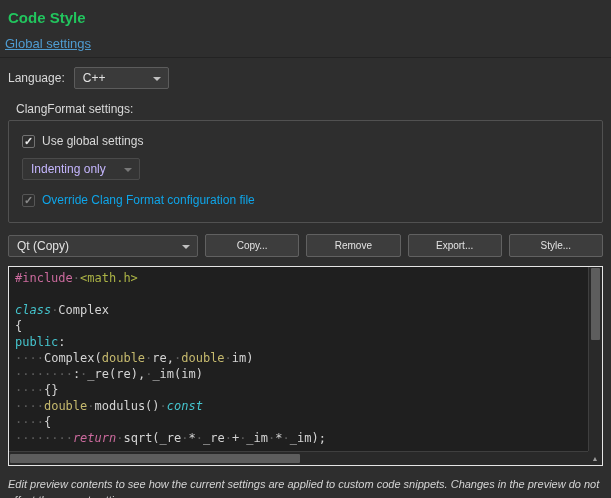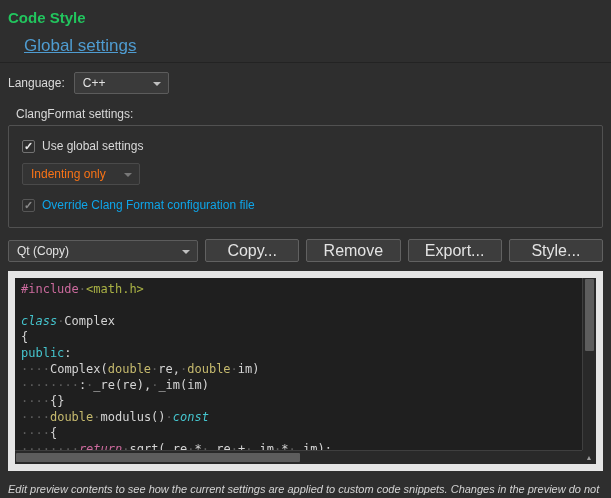--- a/index.html
+++ b/index.html
@@ -5,36 +5,36 @@
   * { box-sizing: border-box; }
   html,body { margin:0; padding:0; }
   body {
     width:611px; height:498px; overflow:hidden;
     background:#2e2e2e; color:#d9d9d9;
     font-family:"Liberation Sans", sans-serif; font-size:12px;
   }
   #app { width:611px; height:498px; position:relative; }
 
   .page-title { font-size:15px; font-weight:700; color:#22c55e; padding:9px 8px 0; }
-  .global-link { display:inline-block; margin:10px 24px 0; color:#4f9cd1; text-decoration:underline; font-size:17px; cursor:pointer; }
+  .global-link { display:inline-block; margin:10px 5px 0; color:#4f9cd1; text-decoration:underline; font-size:13px; cursor:pointer; }
   .divider { border-bottom:1px solid #232323; margin-top:6px; }
 
   .language-row { display:flex; align-items:center; gap:9px; padding:9px 8px 3px; }
 
   .combo {
     position:relative; display:inline-flex; align-items:center;
     height:22px; background:#3a3a3a; border:1px solid #5c5c5c; border-radius:2px;
     padding:0 22px 0 8px; cursor:pointer; color:#e2e2e2; white-space:nowrap;
   }
   .combo-arrow {
     position:absolute; right:7px; top:9px; width:0; height:0;
     border-left:4px solid transparent; border-right:4px solid transparent;
     border-top:4px solid #c0c0c0;
   }
-  .combo.disabled { color:#f97316; background:#343434; border-color:#4a4a4a; cursor:default; }
+  .combo.disabled { color:#c4b5fd; background:#343434; border-color:#4a4a4a; cursor:default; }
   .combo.disabled .combo-arrow { border-top-color:#787878; }
   .combo-lang { width:95px; }
   .combo-mode { width:118px; margin:10px 0 13px; }
   .combo-current { width:190px; }
 
   .group-label { padding:10px 16px 4px; }
   .groupbox { margin:0 8px; border:1px solid #515151; border-radius:2px; padding:13px 13px 15px; }
 
   .checkbox { display:flex; align-items:center; gap:7px; cursor:pointer; }
   .checkbox-box {
@@ -43,26 +43,26 @@
     color:#ececec; font-weight:700; overflow:hidden;
   }
   .checkbox.disabled { cursor:default; }
   .checkbox.disabled .checkbox-label { color:#0ea5e9; }
   .checkbox.disabled .checkbox-box { border-color:#565656; color:#8a8a8a; }
 
   .current-row { display:flex; align-items:center; gap:7px; padding:11px 8px 6px; }
   .buttons { display:flex; gap:7px; flex:1; }
   .btn {
     flex:1; height:23px; background:#3d3d3d; border:1px solid #616161; border-radius:2px;
-    color:#e3e3e3; font-size:16px; font-family:"Liberation Sans", sans-serif; cursor:pointer;
+    color:#e3e3e3; font-size:10px; font-family:"Liberation Sans", sans-serif; cursor:pointer;
   }
 
   .editor {
     position:relative; margin:3px 8px 0; height:200px;
-    background:#1f1f1f; border:7px solid #e5e5e5; overflow:hidden;
+    background:#1f1f1f; border:1px solid #e5e5e5; overflow:hidden;
   }
   .code-area {
     position:absolute; top:0; left:0; right:14px; bottom:14px;
     padding:3px 0 0 6px; overflow:hidden; cursor:text;
     font-family:"DejaVu Sans Mono", monospace; font-size:12px; line-height:16px;
     white-space:pre;
   }
   .code-line { height:16px; }
   .tok-pp    { color:var(--c-pp,#cb6a9d); }
   .tok-inc   { color:var(--c-inc,#aab245); }

